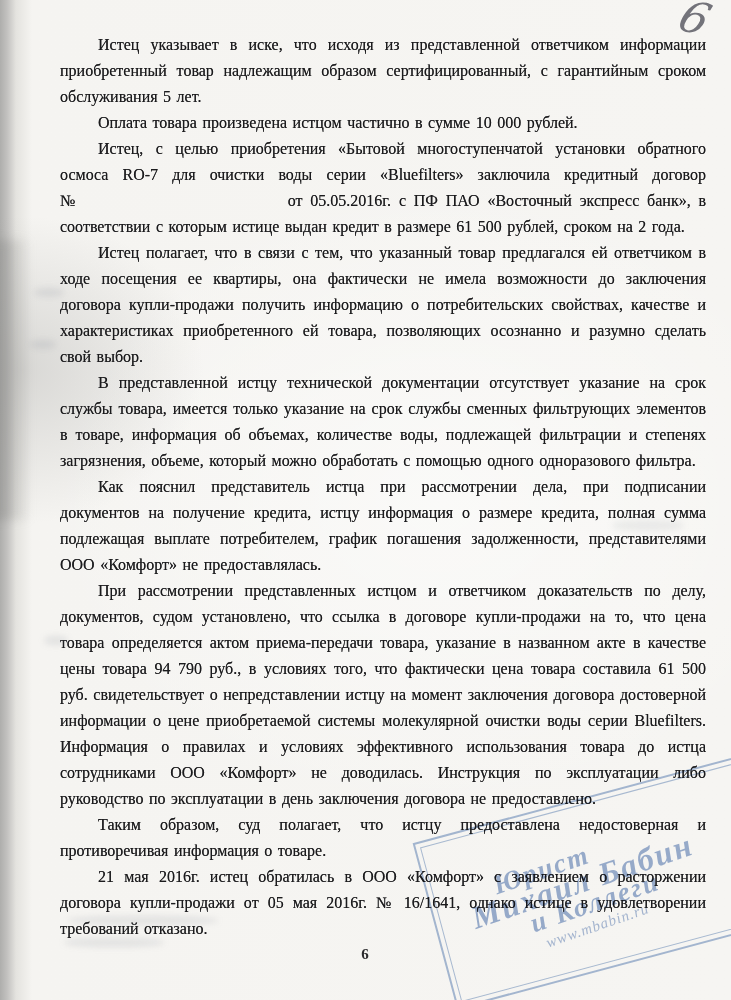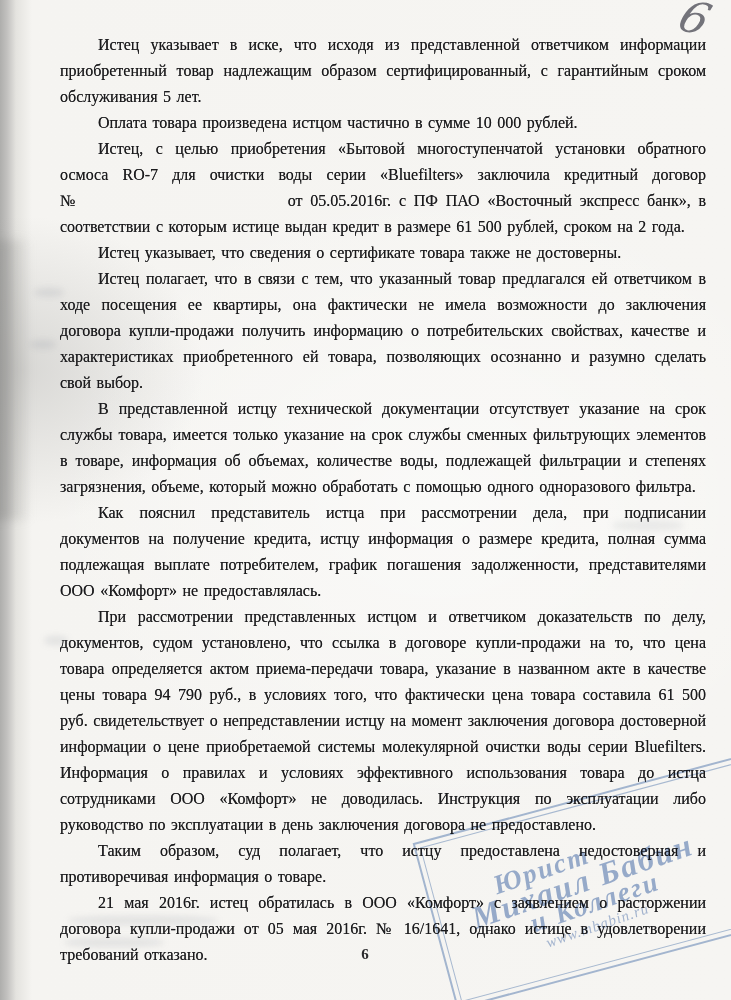--- a/index.html
+++ b/index.html
@@ -88,21 +88,20 @@
 <div class="page">
 
   <div class="edge-wedge"></div>
 
   <div class="handwritten-num">6</div>
 
   <div class="content">
     <p>Истец указывает в иске, что исходя из представленной ответчиком информации приобретенный товар надлежащим образом сертифицированный, с гарантийным сроком обслуживания 5 лет.</p>
     <p>Оплата товара произведена истцом частично в сумме 10&nbsp;000 рублей.</p>
     <p>Истец, с целью приобретения «Бытовой многоступенчатой установки обратного осмоса RO-7 для очистки воды серии «Bluefilters» заключила кредитный договор №&nbsp;&nbsp;&nbsp;&nbsp;&nbsp;&nbsp;&nbsp;&nbsp;&nbsp;&nbsp;&nbsp;&nbsp;&nbsp;&nbsp;&nbsp;&nbsp;&nbsp;&nbsp;&nbsp;&nbsp;&nbsp;&nbsp;&nbsp;&nbsp;&nbsp;&nbsp; от 05.05.2016г. с ПФ ПАО «Восточный экспресс банк», в соответствии с которым истице выдан кредит в размере 61&nbsp;500 рублей, сроком на 2 года.</p>
-    <p>Истец указывает, что сведения о сертификате товара также не достоверны.</p>
     <p>Истец полагает, что в связи с тем, что указанный товар предлагался ей ответчиком в ходе посещения ее квартиры, она фактически не имела возможности до заключения договора купли-продажи получить информацию о потребительских свойствах, качестве и характеристиках приобретенного ей товара, позволяющих осознанно и разумно сделать свой выбор.</p>
     <p>В представленной истцу технической документации отсутствует указание на срок службы товара, имеется только указание на срок службы сменных фильтрующих элементов в товаре, информация об объемах, количестве воды, подлежащей фильтрации и степенях загрязнения, объеме, который можно обработать с помощью одного одноразового фильтра.</p>
     <p>Как пояснил представитель истца при рассмотрении дела, при подписании документов на получение кредита, истцу информация о размере кредита, полная сумма подлежащая выплате потребителем, график погашения задолженности, представителями ООО «Комфорт» не предоставлялась.</p>
     <p>При рассмотрении представленных истцом и ответчиком доказательств по делу, документов, судом установлено, что ссылка в договоре купли-продажи на то, что цена товара определяется актом приема-передачи товара, указание в названном акте в качестве цены товара 94&nbsp;790 руб., в условиях того, что фактически цена товара составила 61&nbsp;500 руб. свидетельствует о непредставлении истцу на момент заключения договора достоверной информации о цене приобретаемой системы молекулярной очистки воды серии Bluefilters. Информация о правилах и условиях эффективного использования товара до истца сотрудниками ООО «Комфорт» не доводилась. Инструкция по эксплуатации либо руководство по эксплуатации в день заключения договора не предоставлено.</p>
     <p>Таким образом, суд полагает, что истцу предоставлена недостоверная и противоречивая информация о товаре.</p>
     <p>21 мая 2016г. истец обратилась в ООО «Комфорт» с заявлением о расторжении договора купли-продажи от 05 мая 2016г. № 16/1641, однако истице в удовлетворении требований отказано.</p>
   </div>
 
   <div class="stamp">
     <div class="stamp-text">

